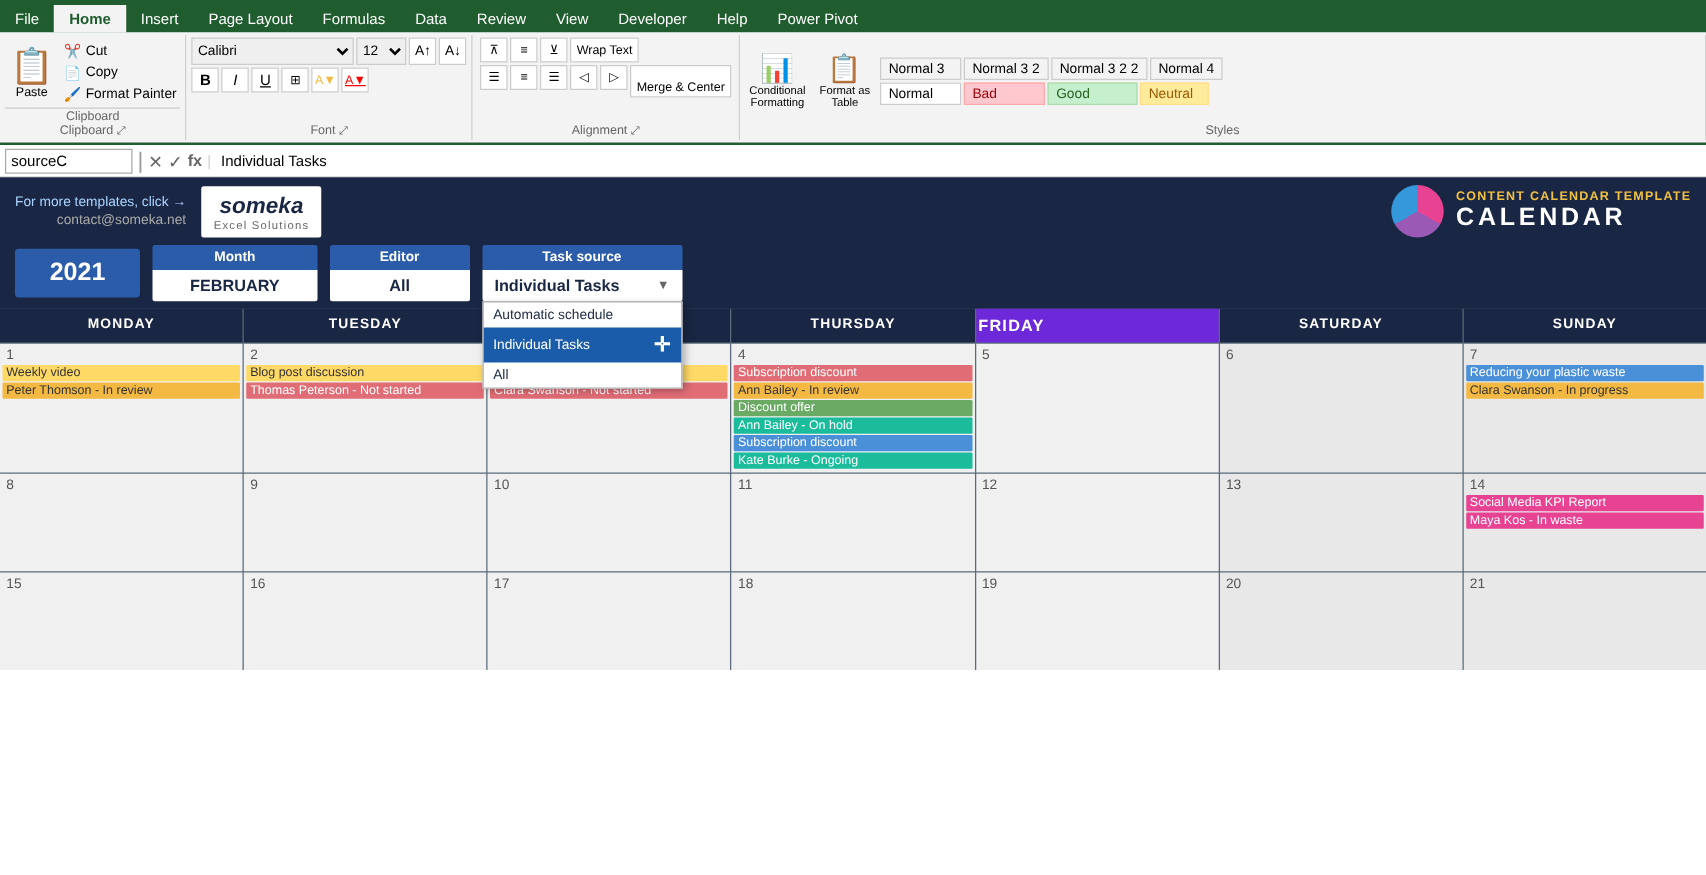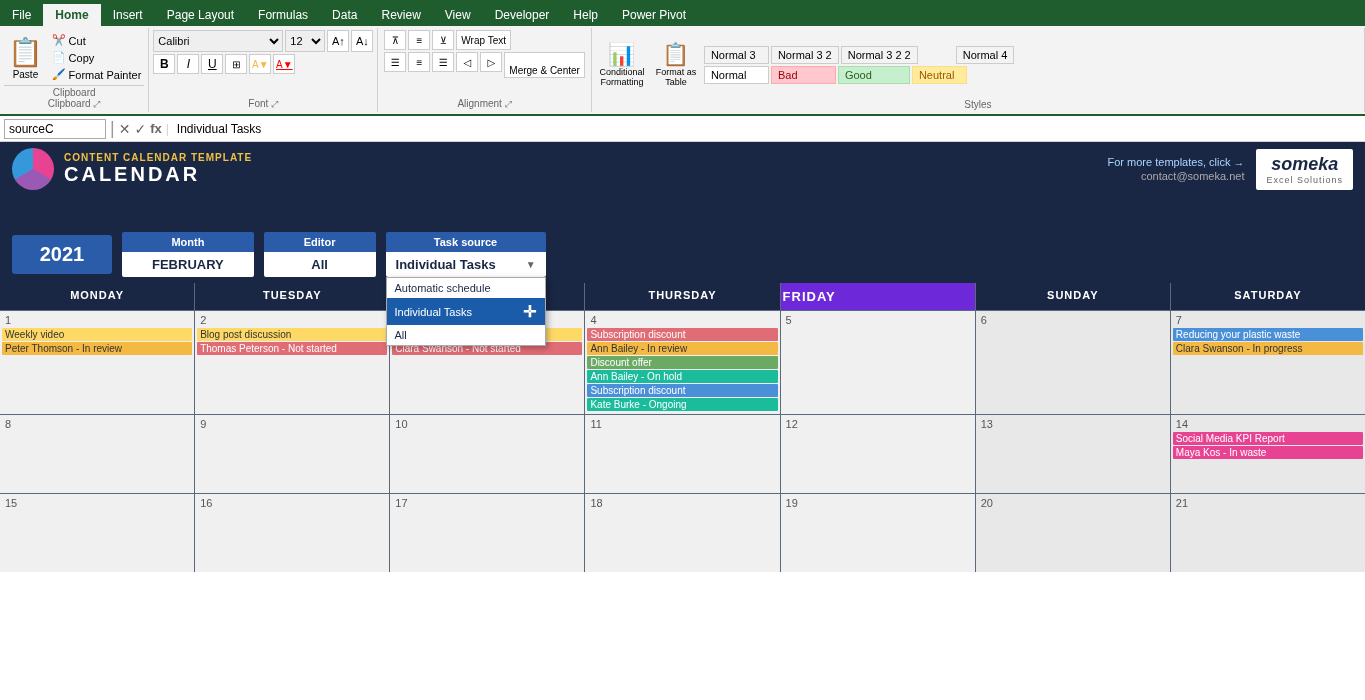--- a/index.html
+++ b/index.html
@@ -102,21 +102,21 @@
           <span style="font-size:22px;">📋</span>
           <span style="font-size:9px; text-align:center; line-height:1.1;">Format as<br>Table</span>
         </div>
       </div>
 
       <div style="display:flex; flex-direction:column; gap:2px;">
         <div style="display:flex; gap:2px;">
           <div style="border:1px solid #ccc; padding:2px 6px; font-size:11px; cursor:pointer; min-width:65px;">Normal 3</div>
           <div style="border:1px solid #ccc; padding:2px 6px; font-size:11px; cursor:pointer; min-width:65px;">Normal 3 2</div>
           <div style="border:1px solid #ccc; padding:2px 6px; font-size:11px; cursor:pointer; min-width:72px;">Normal 3 2 2</div>
-          <div style="border:1px solid #ccc; padding:2px 6px; font-size:11px; cursor:pointer; min-width:55px;margin-left:36px;">Normal 4</div>
+          <div style="border:1px solid #ccc; padding:2px 6px; font-size:11px; cursor:pointer; min-width:55px;">Normal 4</div>
         </div>
         <div style="display:flex; gap:2px;">
           <div style="border:1px solid #ccc; padding:2px 6px; font-size:11px; cursor:pointer; min-width:65px; background:white;">Normal</div>
           <div style="border:1px solid #ffaaaa; padding:2px 6px; font-size:11px; cursor:pointer; min-width:65px; background:#ffc7ce; color:#9c0006;">Bad</div>
           <div style="border:1px solid #aaddaa; padding:2px 6px; font-size:11px; cursor:pointer; min-width:72px; background:#c6efce; color:#276221;">Good</div>
           <div style="border:1px solid #ffdd88; padding:2px 6px; font-size:11px; cursor:pointer; min-width:55px; background:#ffeb9c; color:#9c5700;">Neutral</div>
         </div>
       </div>
     </div>
     <div style="font-size:10px; color:#666; text-align:center;">Styles</div>
@@ -130,40 +130,40 @@
   <span style="cursor:pointer; color:#666; font-size:14px;">✕</span>
   <span style="cursor:pointer; color:#666; font-size:14px;">✓</span>
   <span style="cursor:pointer; color:#666; font-size:13px; font-weight:bold;">fx</span>
   <span style="color:#d0d0d0;">|</span>
   <input type="text" style="flex: 1 1 0%; border: none; outline: none; font-size: 12px; padding: 1px 4px;" value="Individual Tasks">
 </div>
 
 <div style="background:#1a2744;">
 
   <div style="display:flex; align-items:center; padding:6px 12px; justify-content:space-between; background:#1a2744;">
+    <div style="display:flex; align-items:center; gap:12px;">
+      <div style="display:flex; flex-direction:column; align-items:flex-end; gap:2px;">
+        <div style="color:#aad4ff; font-size:11px; cursor:pointer;">For more templates, click →</div>
+        <div style="color:#aaaaaa; font-size:11px;">contact@someka.net</div>
+      </div>
+      <div style="background:white; padding:5px 10px; border-radius:2px; display:flex; flex-direction:column; align-items:center;">
+        <div style="color:#1a2744; font-size:18px; font-weight:bold; font-style:italic;">someka</div>
+        <div style="color:#666; font-size:9px; letter-spacing:1px;">Excel Solutions</div>
+      </div>
+    </div>
     <div style="display:flex; align-items:center; gap:10px;">
       <div style="width:42px; height:42px; background:conic-gradient(#e84393 0deg 120deg, #9b59b6 120deg 240deg, #3498db 240deg 360deg); border-radius:50%; display:flex; align-items:center; justify-content:center;"></div>
       <div>
         <div style="color:#f0c040; font-size:10px; font-weight:bold; letter-spacing:1px;">CONTENT CALENDAR TEMPLATE</div>
         <div style="color:white; font-size:20px; font-weight:bold; letter-spacing:3px;">CALENDAR</div>
       </div>
     </div>
-    <div style="display:flex; align-items:center; gap:12px;">
-      <div style="display:flex; flex-direction:column; align-items:flex-end; gap:2px;">
-        <div style="color:#aad4ff; font-size:11px; cursor:pointer;">For more templates, click →</div>
-        <div style="color:#aaaaaa; font-size:11px;">contact@someka.net</div>
-      </div>
-      <div style="background:white; padding:5px 10px; border-radius:2px; display:flex; flex-direction:column; align-items:center;">
-        <div style="color:#1a2744; font-size:18px; font-weight:bold; font-style:italic;">someka</div>
-        <div style="color:#666; font-size:9px; letter-spacing:1px;">Excel Solutions</div>
-      </div>
-    </div>
-  </div>
-
-  <div style="display:flex; align-items:center; padding:0 12px 6px; background:#1a2744; gap:10px;margin-top:36px;">
+  </div>
+
+  <div style="display:flex; align-items:center; padding:0 12px 6px; background:#1a2744; gap:10px;">
     <div style="background:#2a5caa; color:white; font-size:20px; font-weight:bold; padding:8px 24px; border-radius:3px; min-width:100px; text-align:center;">2021</div>
 
     <div style="display:flex; flex-direction:column; gap:0;">
       <div style="background:#2a5caa; color:white; text-align:center; font-size:11px; font-weight:bold; padding:4px 30px; border-radius:2px 2px 0 0;">Month</div>
       <div style="background:white; color:#1a2744; text-align:center; font-size:13px; font-weight:bold; padding:5px 30px; border-radius:0 0 2px 2px; cursor:pointer;">FEBRUARY</div>
     </div>
 
     <div style="display:flex; flex-direction:column; gap:0;">
       <div style="background:#2a5caa; color:white; text-align:center; font-size:11px; font-weight:bold; padding:4px 40px; border-radius:2px 2px 0 0;">Editor</div>
       <div style="background:white; color:#1a2744; text-align:center; font-size:13px; font-weight:bold; padding:5px 40px; border-radius:0 0 2px 2px; cursor:pointer;">All</div>
@@ -187,22 +187,22 @@
     </div>
   </div>
 
   <div style="display:grid; grid-template-columns:repeat(7,1fr); gap:1px; background:#5a6a7a;">
 
     <div style="background:#1a2744; color:white; text-align:center; font-size:11px; font-weight:bold; padding:6px 2px; letter-spacing:1px;">MONDAY</div>
     <div style="background:#1a2744; color:white; text-align:center; font-size:11px; font-weight:bold; padding:6px 2px; letter-spacing:1px;">TUESDAY</div>
     <div style="background:#1a2744; color:white; text-align:center; font-size:11px; font-weight:bold; padding:6px 2px; letter-spacing:1px;">WEDNESDAY</div>
     <div style="background:#1a2744; color:white; text-align:center; font-size:11px; font-weight:bold; padding:6px 2px; letter-spacing:1px;">THURSDAY</div>
     <div style="background:#6d28d9; color:white; text-align:left; font-size:13px; font-weight:bold; padding:6px 2px; letter-spacing:1px;">FRIDAY</div>
+    <div style="background:#1a2744; color:white; text-align:center; font-size:11px; font-weight:bold; padding:6px 2px; letter-spacing:1px;">SATURDAY</div>
     <div style="background:#1a2744; color:white; text-align:center; font-size:11px; font-weight:bold; padding:6px 2px; letter-spacing:1px;">SUNDAY</div>
-    <div style="background:#1a2744; color:white; text-align:center; font-size:11px; font-weight:bold; padding:6px 2px; letter-spacing:1px;">SATURDAY</div>
 
     <div style="background:#f0f0f0; min-height:78px; padding:2px; vertical-align:top;">
       <div style="font-size:11px; color:#555; padding:1px 3px;">1</div>
       <div style="background:#ffd966; color:#333; padding:1px 3px; margin:1px 0; font-size:10px; border-radius:1px; white-space:nowrap; overflow:hidden; text-overflow:ellipsis;">Weekly video</div>
       <div style="background:#f4b942; color:#333; padding:1px 3px; margin:1px 0; font-size:10px; border-radius:1px; white-space:nowrap; overflow:hidden; text-overflow:ellipsis;">Peter Thomson - In review</div>
     </div>
     <div style="background:#f0f0f0; min-height:78px; padding:2px;">
       <div style="font-size:11px; color:#555; padding:1px 3px;">2</div>
       <div style="background:#ffd966; color:#333; padding:1px 3px; margin:1px 0; font-size:10px; border-radius:1px; white-space:nowrap; overflow:hidden; text-overflow:ellipsis;">Blog post discussion</div>
       <div style="background:#e06c75; color:#fff; padding:1px 3px; margin:1px 0; font-size:10px; border-radius:1px; white-space:nowrap; overflow:hidden; text-overflow:ellipsis;">Thomas Peterson - Not started</div>

